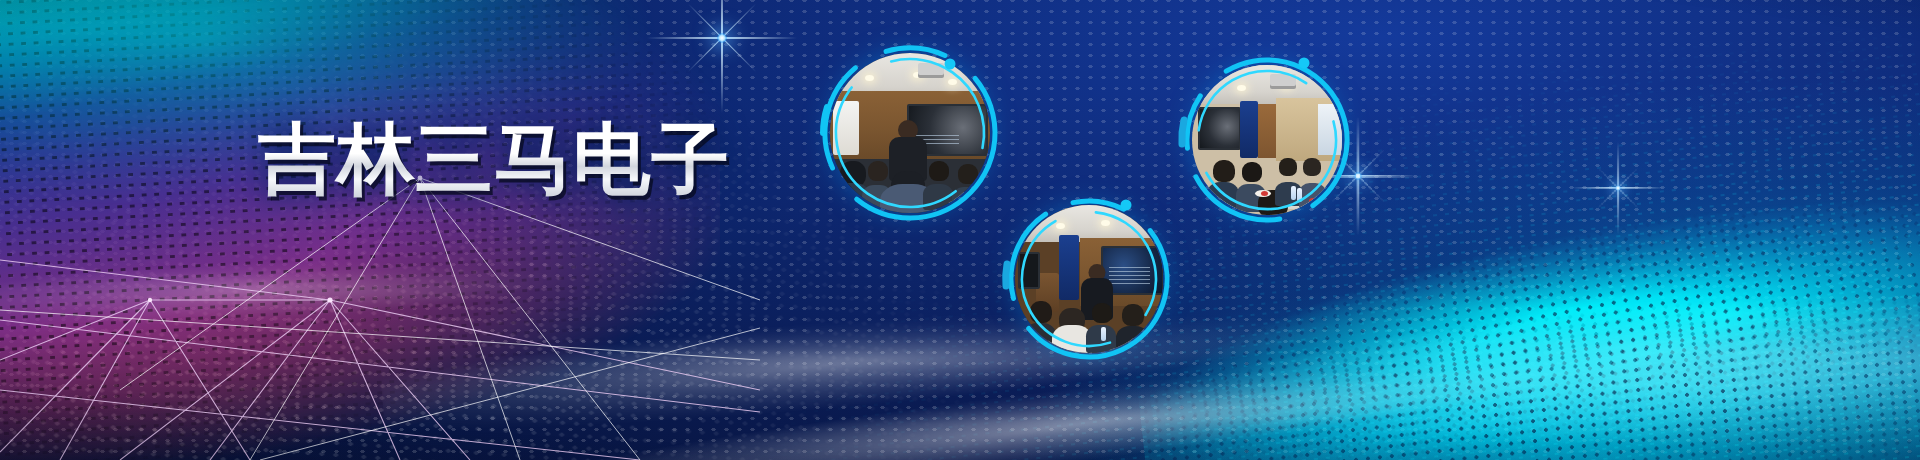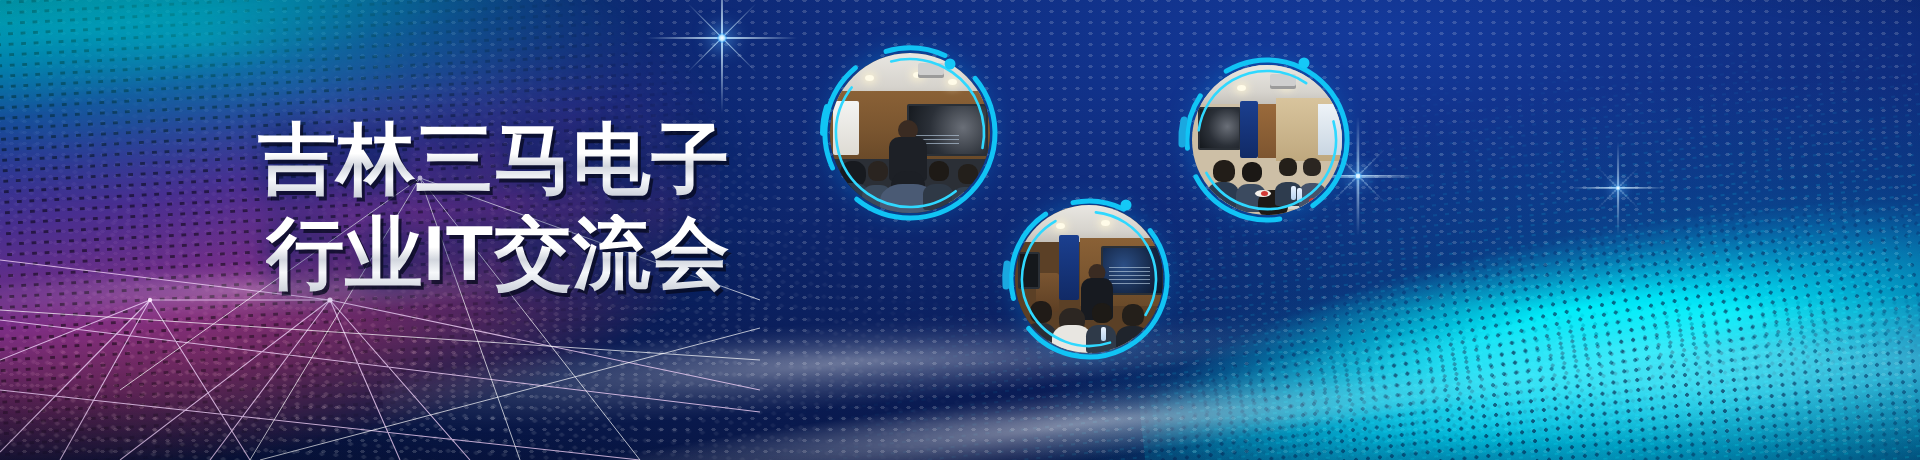--- a/index.html
+++ b/index.html
@@ -233,21 +233,20 @@
     </g>
     <g fill="#fde9ff" opacity=".95">
       <circle cx="330" cy="240" r="2.6"></circle>
         <circle cx="150" cy="240" r="2.2"></circle>
         <circle cx="420" cy="118" r="2.4"></circle>
     </g>
   </svg>
 
   <div class="headline">
     <div class="hl-line l1">吉林三马电子</div>
-    <div class="hl-line l2">行业IT交流会</div>
   </div>
 
   <div class="medallion" id="med1" style="left:813px;top:36px;width:194px;height:194px;">
     <div class="photo" style="left:17px;top:17px;width:160px;height:160px;">
       <div class="scene">
         <div class="ceiling"></div>
         <div class="wall" style="top:24%;height:42%;"></div>
         <div class="downlight" style="left:22%;top:14%;"></div>
         <div class="downlight" style="left:52%;top:12%;"></div>
         <div class="downlight" style="left:74%;top:16%;"></div>

